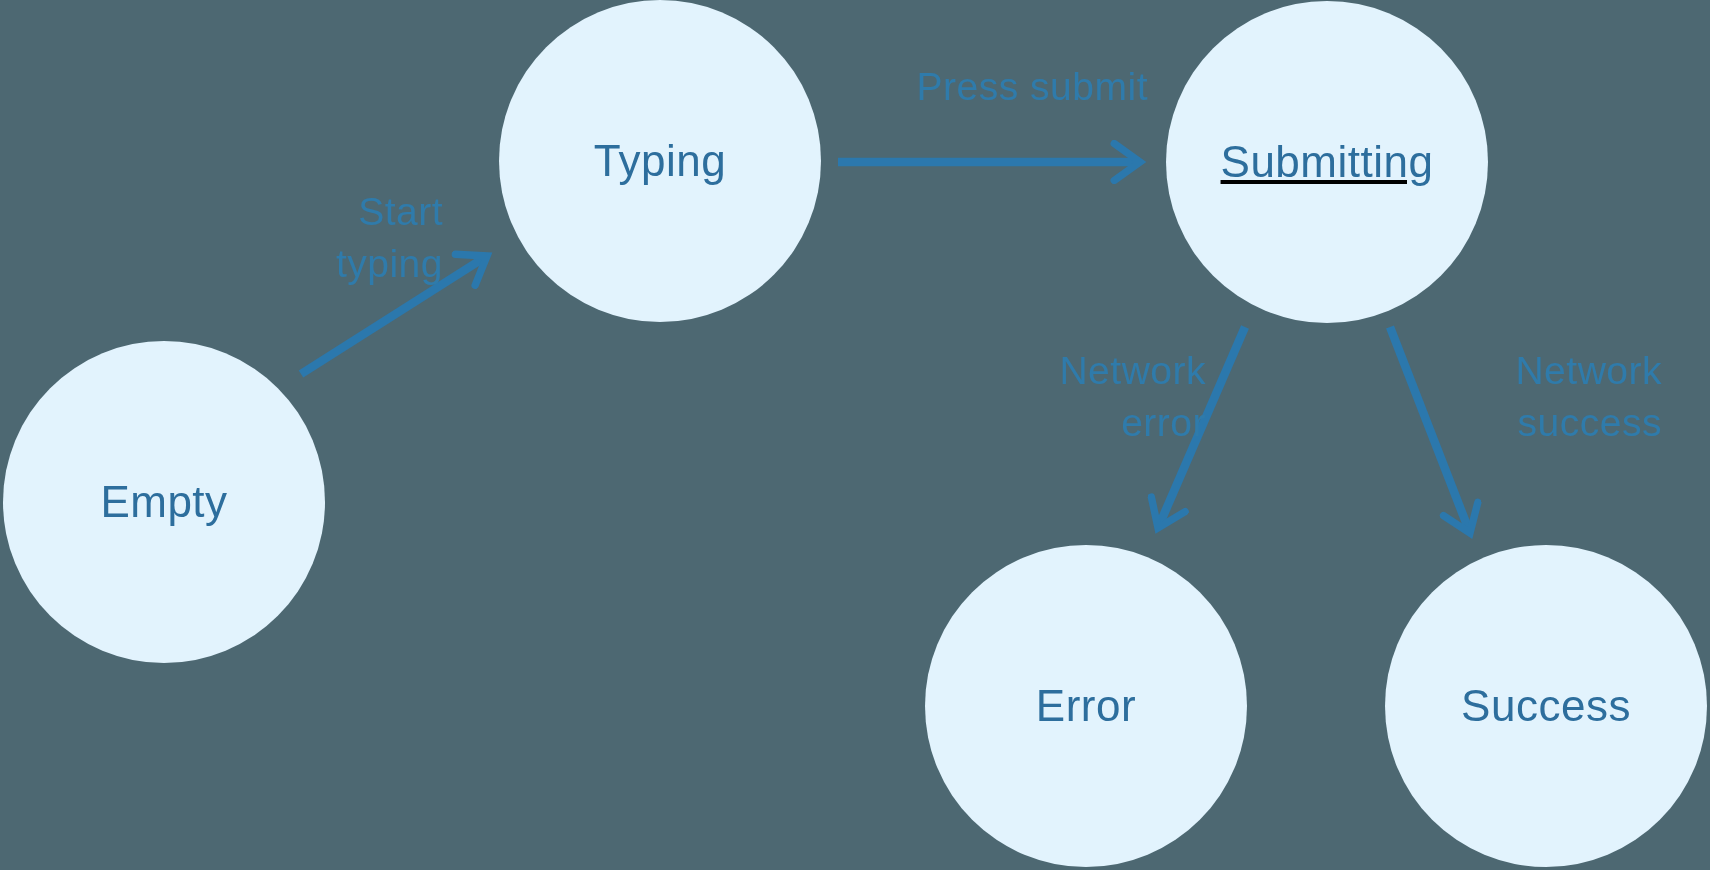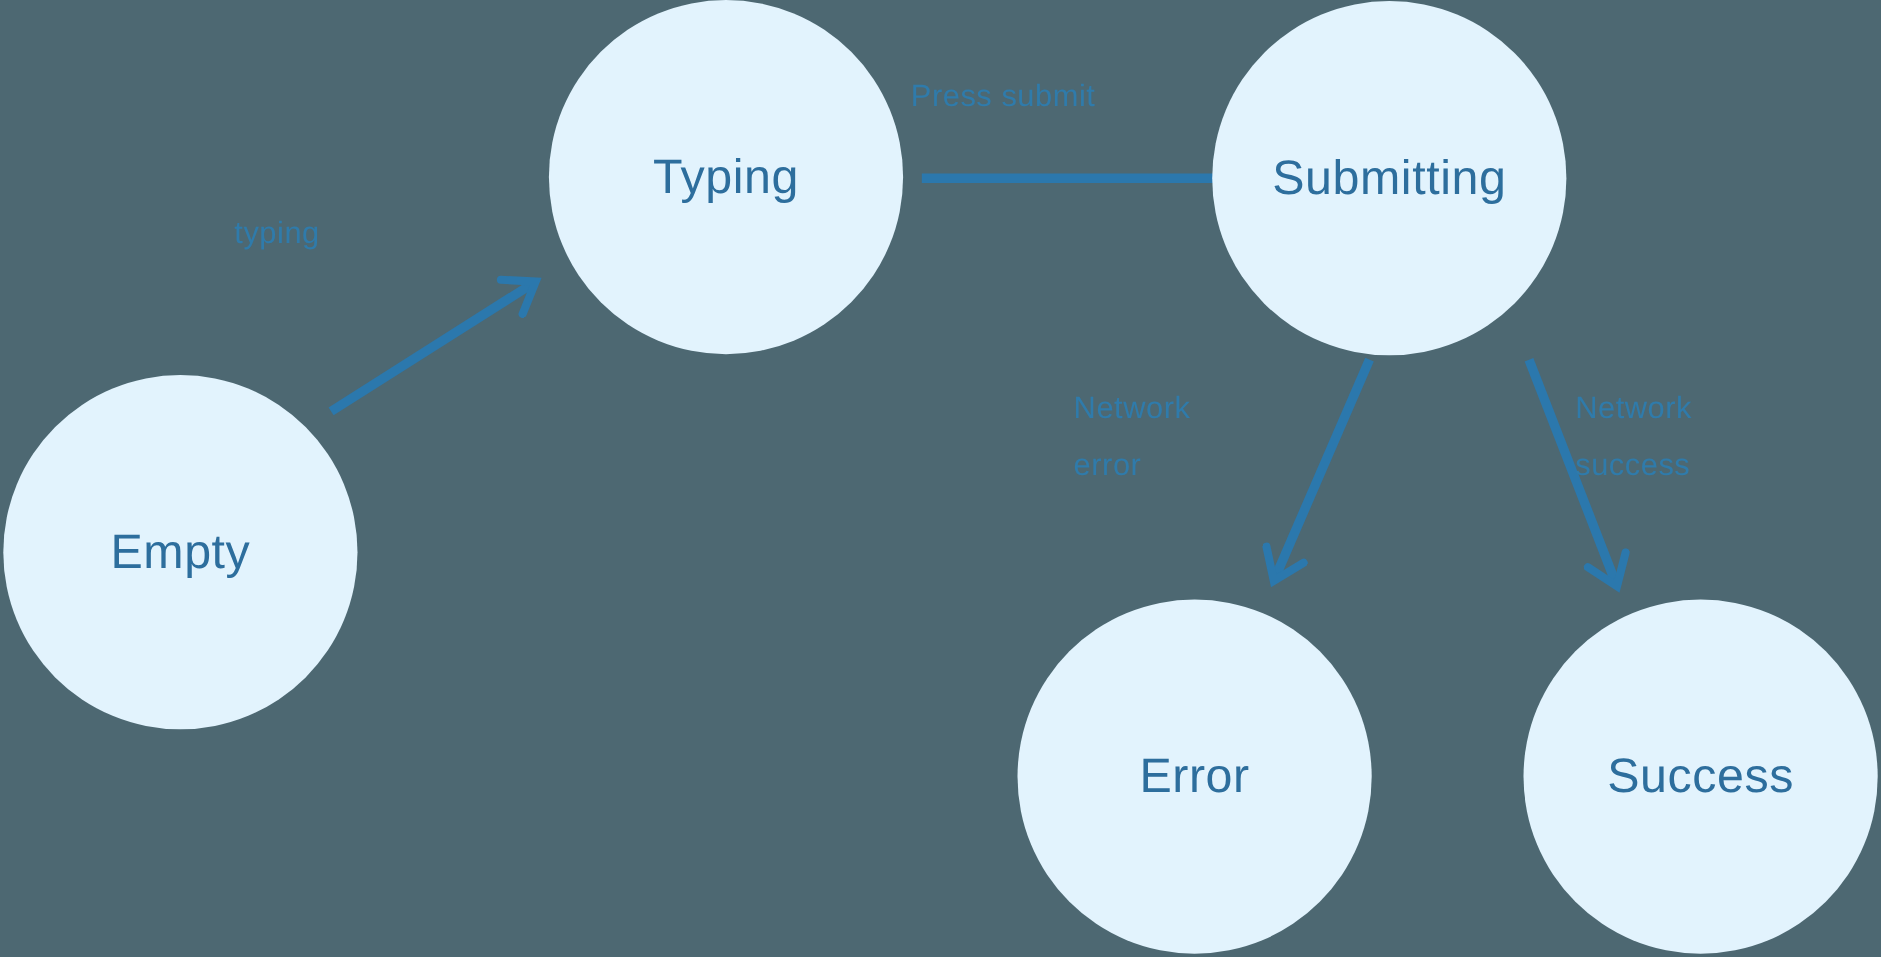--- a/index.html
+++ b/index.html
@@ -28,30 +28,30 @@
     display: flex; align-items: center; justify-content: center;
   }
   .node span {
     color: var(--node-text-color);
     font-size: 44px;
     font-weight: 500;
     letter-spacing: 0.5px;
   }
   .edge-label {
     position: absolute;
-    text-align: left;
+    text-align: right;
     color: var(--edge-label-color);
-    font-size: 28px;
+    font-size: 39px;
     font-weight: 500;
     line-height: 52px;
     letter-spacing: 0.5px;
   }
   .n-empty      { left: 3px;    top: 341px; text-align: right; }
   .n-typing     { left: 499px;  top: 0px; }
-  .n-submitting { left: 1102px; top: 1px; }
+  .n-submitting { left: 1166px; top: 1px; text-decoration: underline; }
   .n-error      { left: 925px;  top: 545px; }
   .n-success    { left: 1385px; top: 545px; }
   .l-start   { left: 213px;  top: 186px; width: 230px; }
   .l-press   { left: 828px;  top: 61px;  width: 320px; }
   .l-neterr  { left: 976px;  top: 345px; width: 230px; }
   .l-netsucc { left: 1432px; top: 345px; width: 230px; }
 </style>
 </head>
 <body>
 
@@ -87,20 +87,21 @@
     <span>Submitting</span>
   </div>
   <div class="node n-error">
     <span>Error</span>
   </div>
   <div class="node n-success">
     <span>Success</span>
   </div>
 
   <div class="edge-label l-start">
+    <div>Start</div>
     <div>typing</div>
   </div>
   <div class="edge-label l-press">
     <div>Press submit</div>
   </div>
   <div class="edge-label l-neterr">
     <div>Network</div>
     <div>error</div>
   </div>
   <div class="edge-label l-netsucc">

